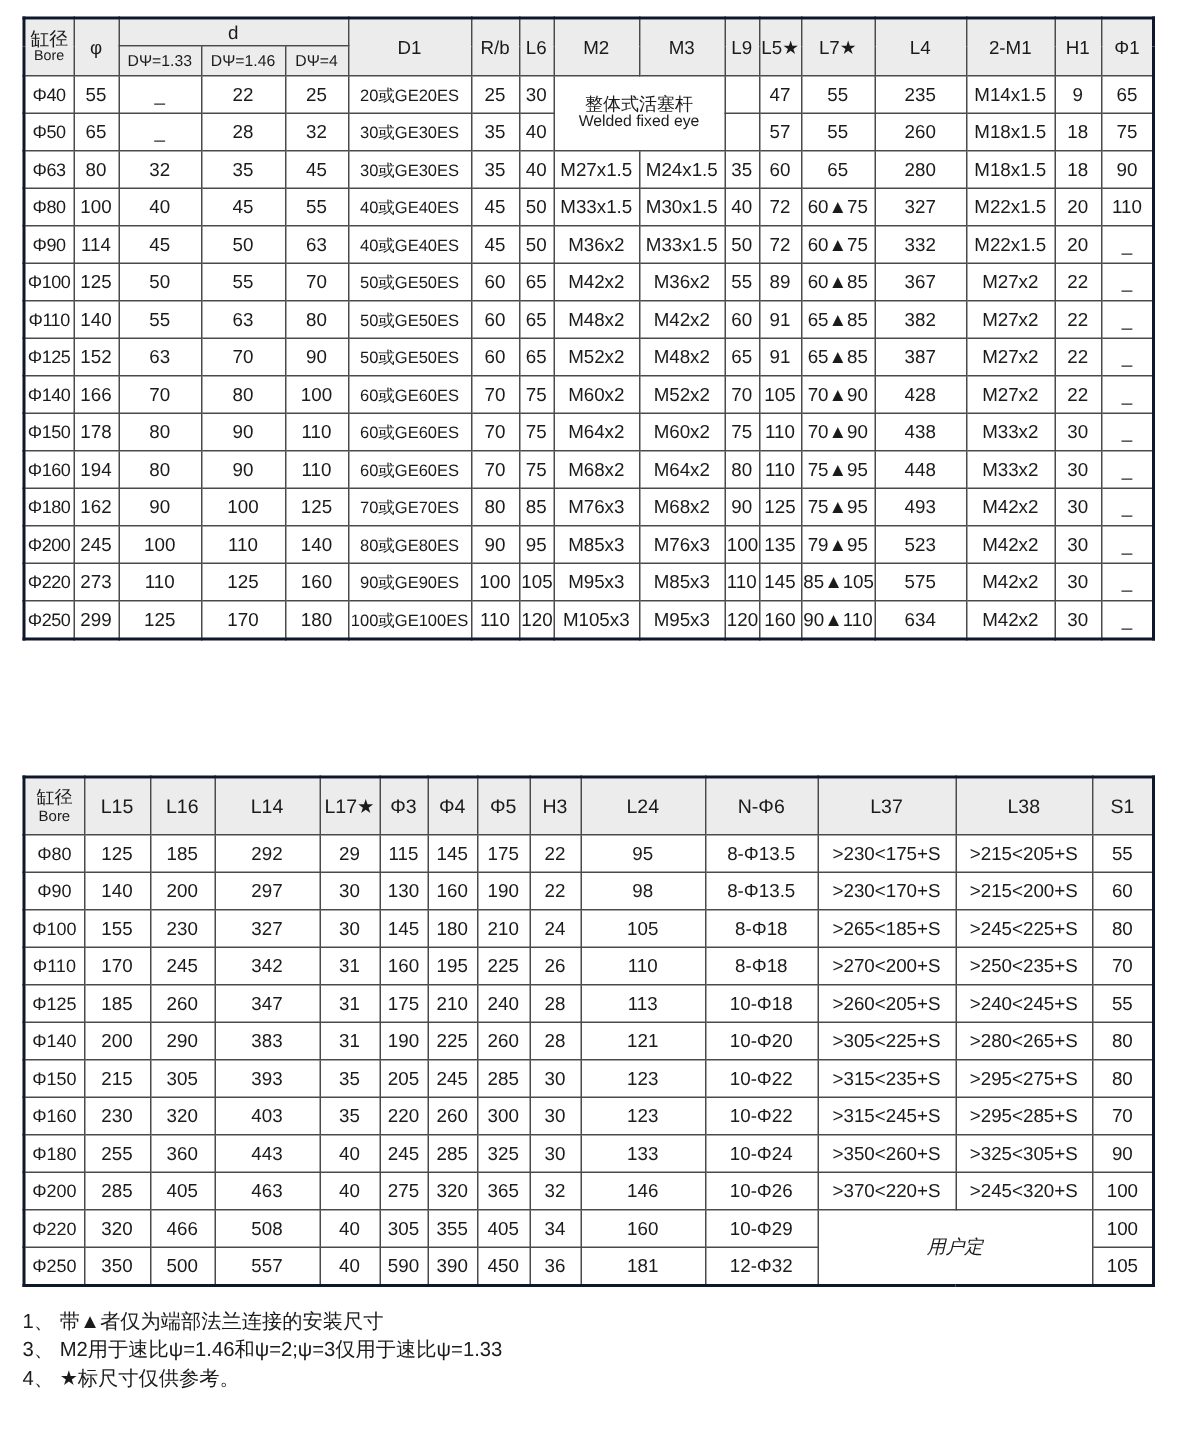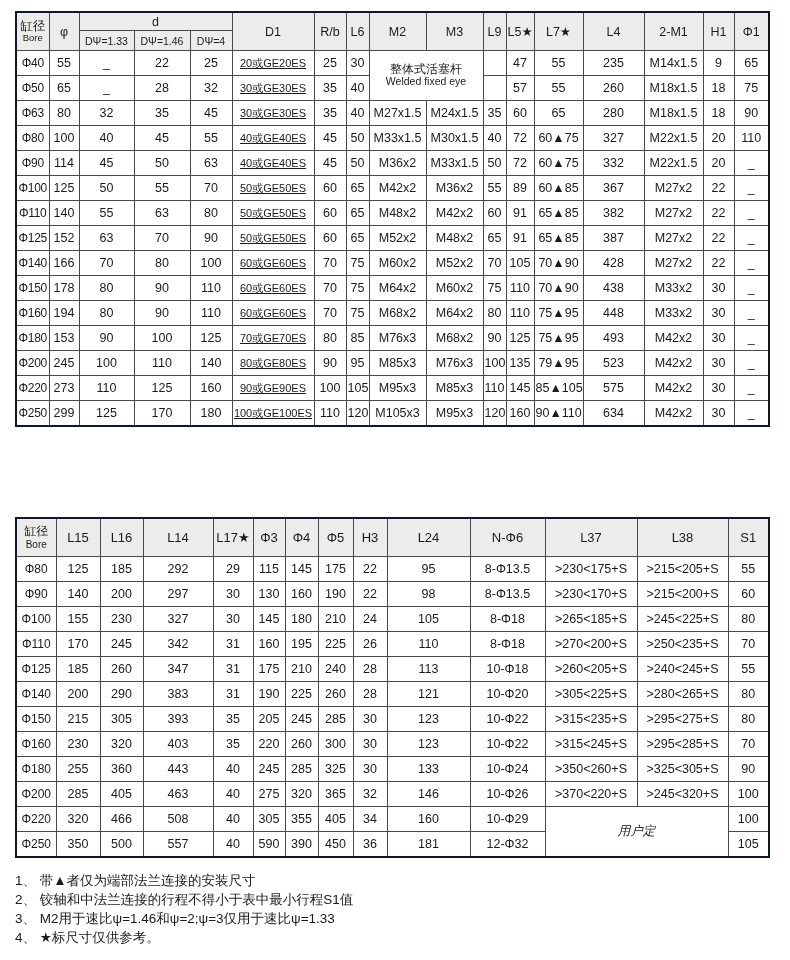--- a/index.html
+++ b/index.html
@@ -20,21 +20,21 @@
   }
   thead th{background:#ececec;}
   
   .t1{margin-top:11px;}
   .t1 thead tr.h1 th{height:17px;font-size:12.5px;}
   .t1 thead tr.h2 th{height:19px;font-size:10.5px;}
   .t1 thead th.two-line{font-size:12px;line-height:1.05;}
   .t1 thead .hdr-en{font-size:9.5px;}
   .t1 td{height:24px;font-size:12.5px;}
   .t1 td.bore-cell{font-size:12px;letter-spacing:-0.3px;}
-  .t1 td.d1-cell{font-size:11px;text-decoration:underline;}
+  .t1 td.d1-cell{font-size:11px;}
   .welded-cell{line-height:1.1;}
   .welded-cn{font-size:12px;}
   .welded-en{font-size:10.5px;}
   
   .t2{margin-top:90px;}
   .t2 thead th{height:37px;font-size:13px;}
   .t2 thead th.two-line{font-size:12px;line-height:1.1;}
   .t2 thead .hdr-en{font-size:10px;}
   .t2 td{height:24px;font-size:12.5px;}
   .t2 td.bore-cell{font-size:12px;}
@@ -301,21 +301,21 @@
           <td>80</td>
           <td>110</td>
           <td>75▲95</td>
           <td>448</td>
           <td>M33x2</td>
           <td>30</td>
           <td>_</td>
         </tr>
         <tr>
           <td class="bore-cell">Φ180</td>
-          <td>153</td>
+          <td>162</td>
           <td>90</td>
           <td>100</td>
           <td>125</td>
           <td class="d1-cell">70或GE70ES</td>
           <td>80</td>
           <td>85</td>
           <td>M76x3</td>
           <td>M68x2</td>
           <td>90</td>
           <td>125</td>
@@ -611,19 +611,18 @@
           <td>36</td>
           <td>181</td>
           <td>12-Φ32</td>
           <td>105</td>
         </tr>
       </tbody>
   </table>
 
   <div class="remarks">
     <div class="remark-item">1、 带▲者仅为端部法兰连接的安装尺寸</div>
-    <div class="remark-item">2、 铰轴和中法兰连接的行程不得小于表中最小行程S1值</div>
     <div class="remark-item">3、 M2用于速比ψ=1.46和ψ=2;ψ=3仅用于速比ψ=1.33</div>
     <div class="remark-item">4、 ★标尺寸仅供参考。</div>
 
   </div>
 
 </div>
 
 </body></html>

